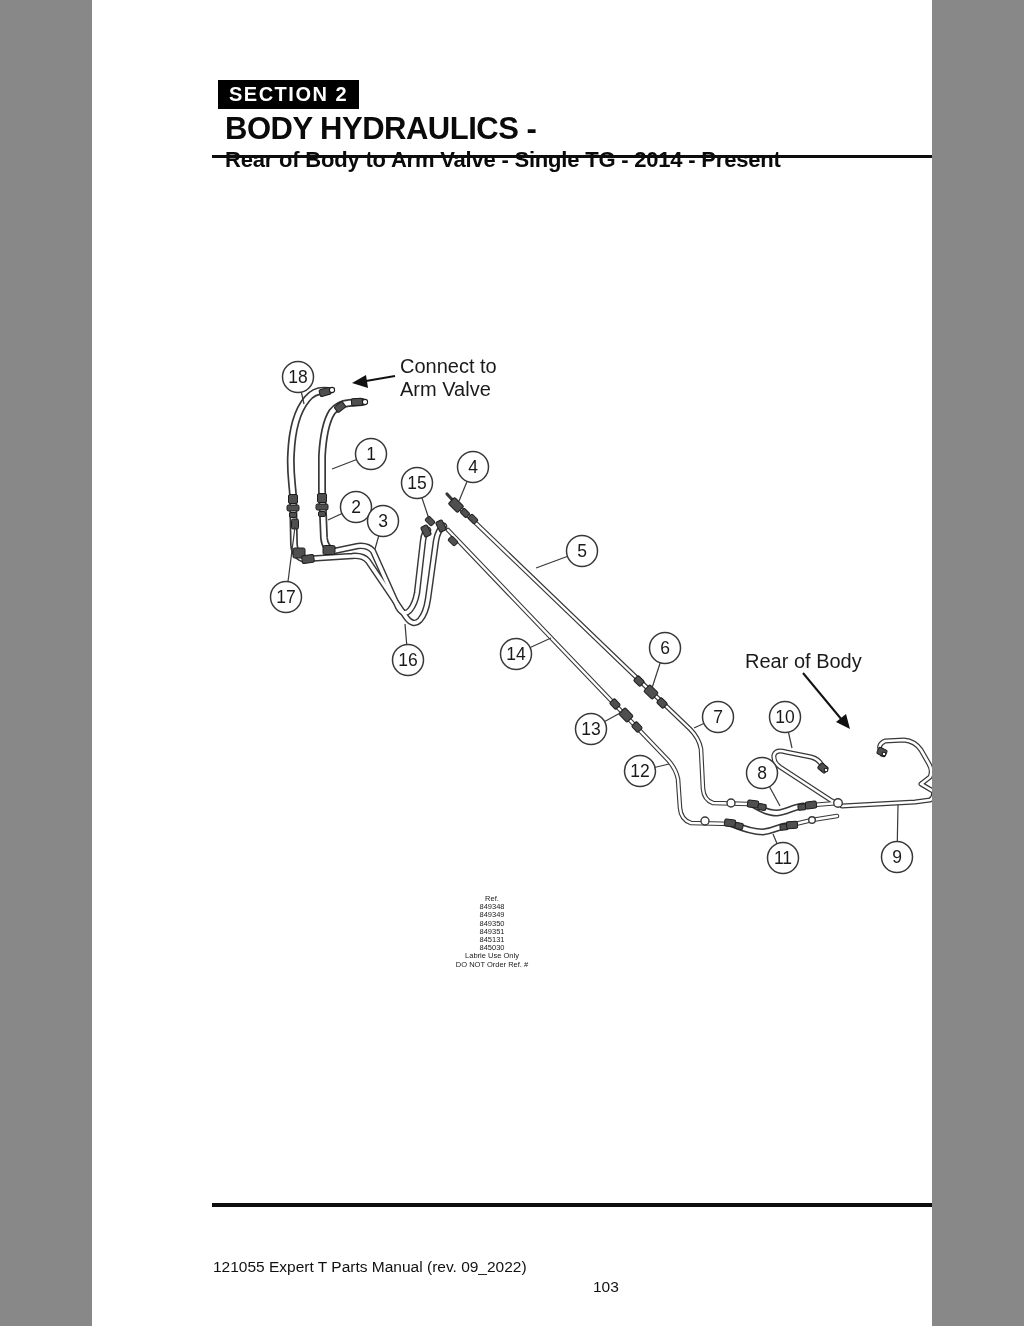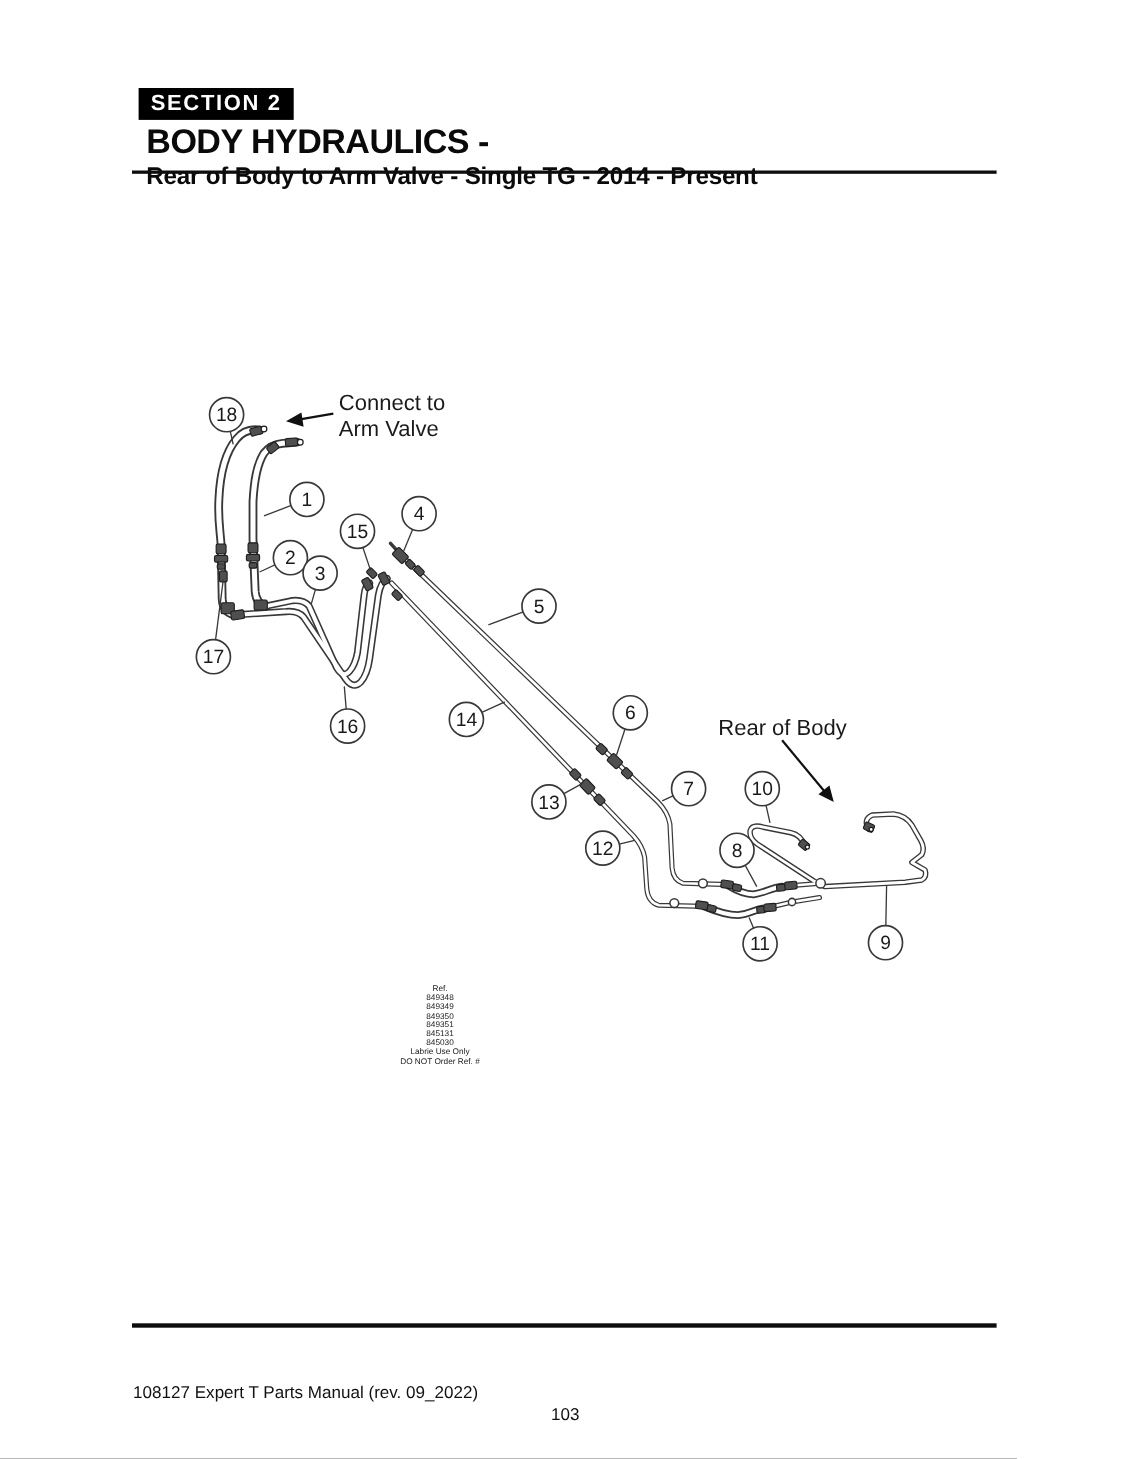--- a/index.html
+++ b/index.html
@@ -1,17 +1,17 @@
 <!DOCTYPE html>
 <html><head>
 <meta charset="utf-8">
 <style>
   html,body{margin:0;padding:0;background:#888;}
   .page{
-    position:relative;width:1024px;height:1326px;background:#ffffff;
+    position:relative;width:840px;height:1326px;background:#ffffff;
     font-family:"Liberation Sans",sans-serif;overflow:hidden;margin:0 auto;
   }
   .section-badge{
     position:absolute;left:126px;top:80px;height:29px;background:#000;
     color:#fff;font-size:20px;font-weight:bold;letter-spacing:1.5px;
     line-height:29px;padding:0 11px;white-space:nowrap;
   }
   .title-row{
     position:absolute;left:124px;top:111px;display:flex;align-items:baseline;
     white-space:nowrap;color:#0a0a0a;flex-direction:column;
@@ -203,15 +203,15 @@
       </g>
     <g id="arrows">
         <line x1="303" y1="376" x2="274" y2="381" stroke="#111" stroke-width="2"></line>
         <polygon points="260,383 274,375 276,388" fill="#111"></polygon>
         <line x1="711" y1="673" x2="750" y2="720" stroke="#111" stroke-width="2"></line>
         <polygon points="758,729 744,722 754,714" fill="#111"></polygon>
       </g>
   </svg>
 
   <div class="rule-bottom"></div>
-  <div class="footer-left">108127 Expert T Parts Manual (rev. 09_2022)</div>
+  <div class="footer-left">121055 Expert T Parts Manual (rev. 09_2022)</div>
   <div class="footer-page">103</div>
 </div>
 
 </body></html>

